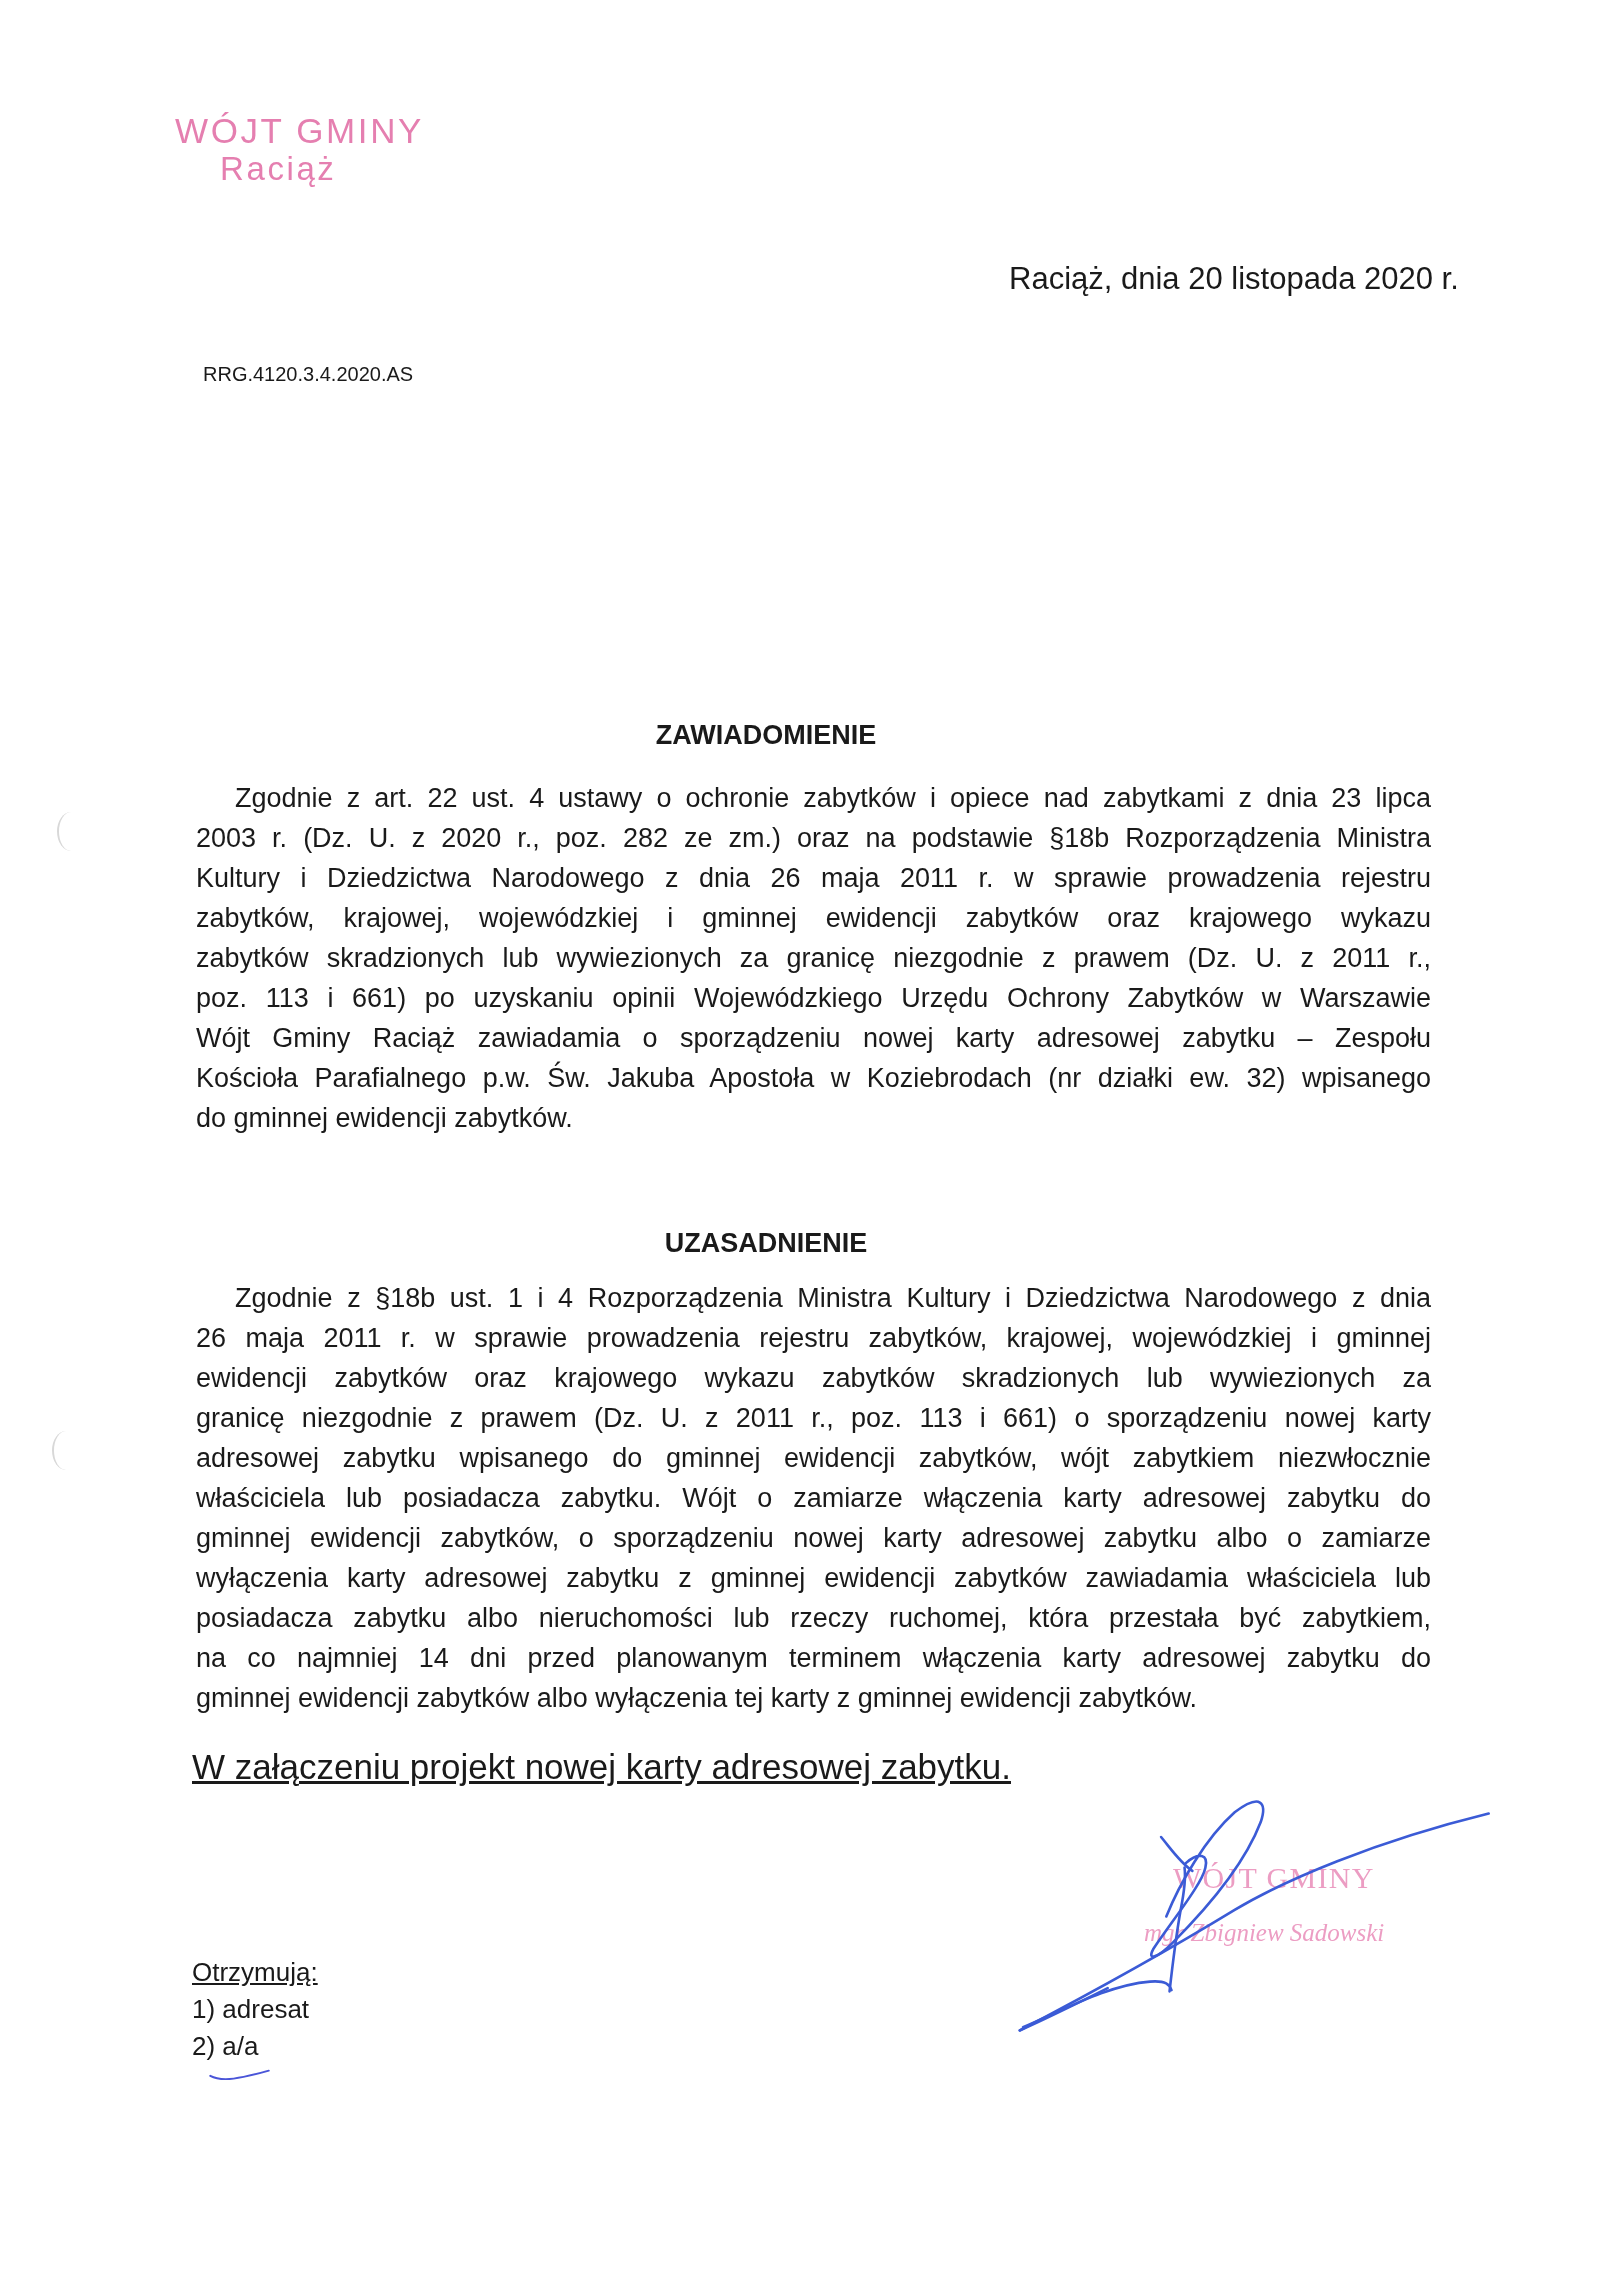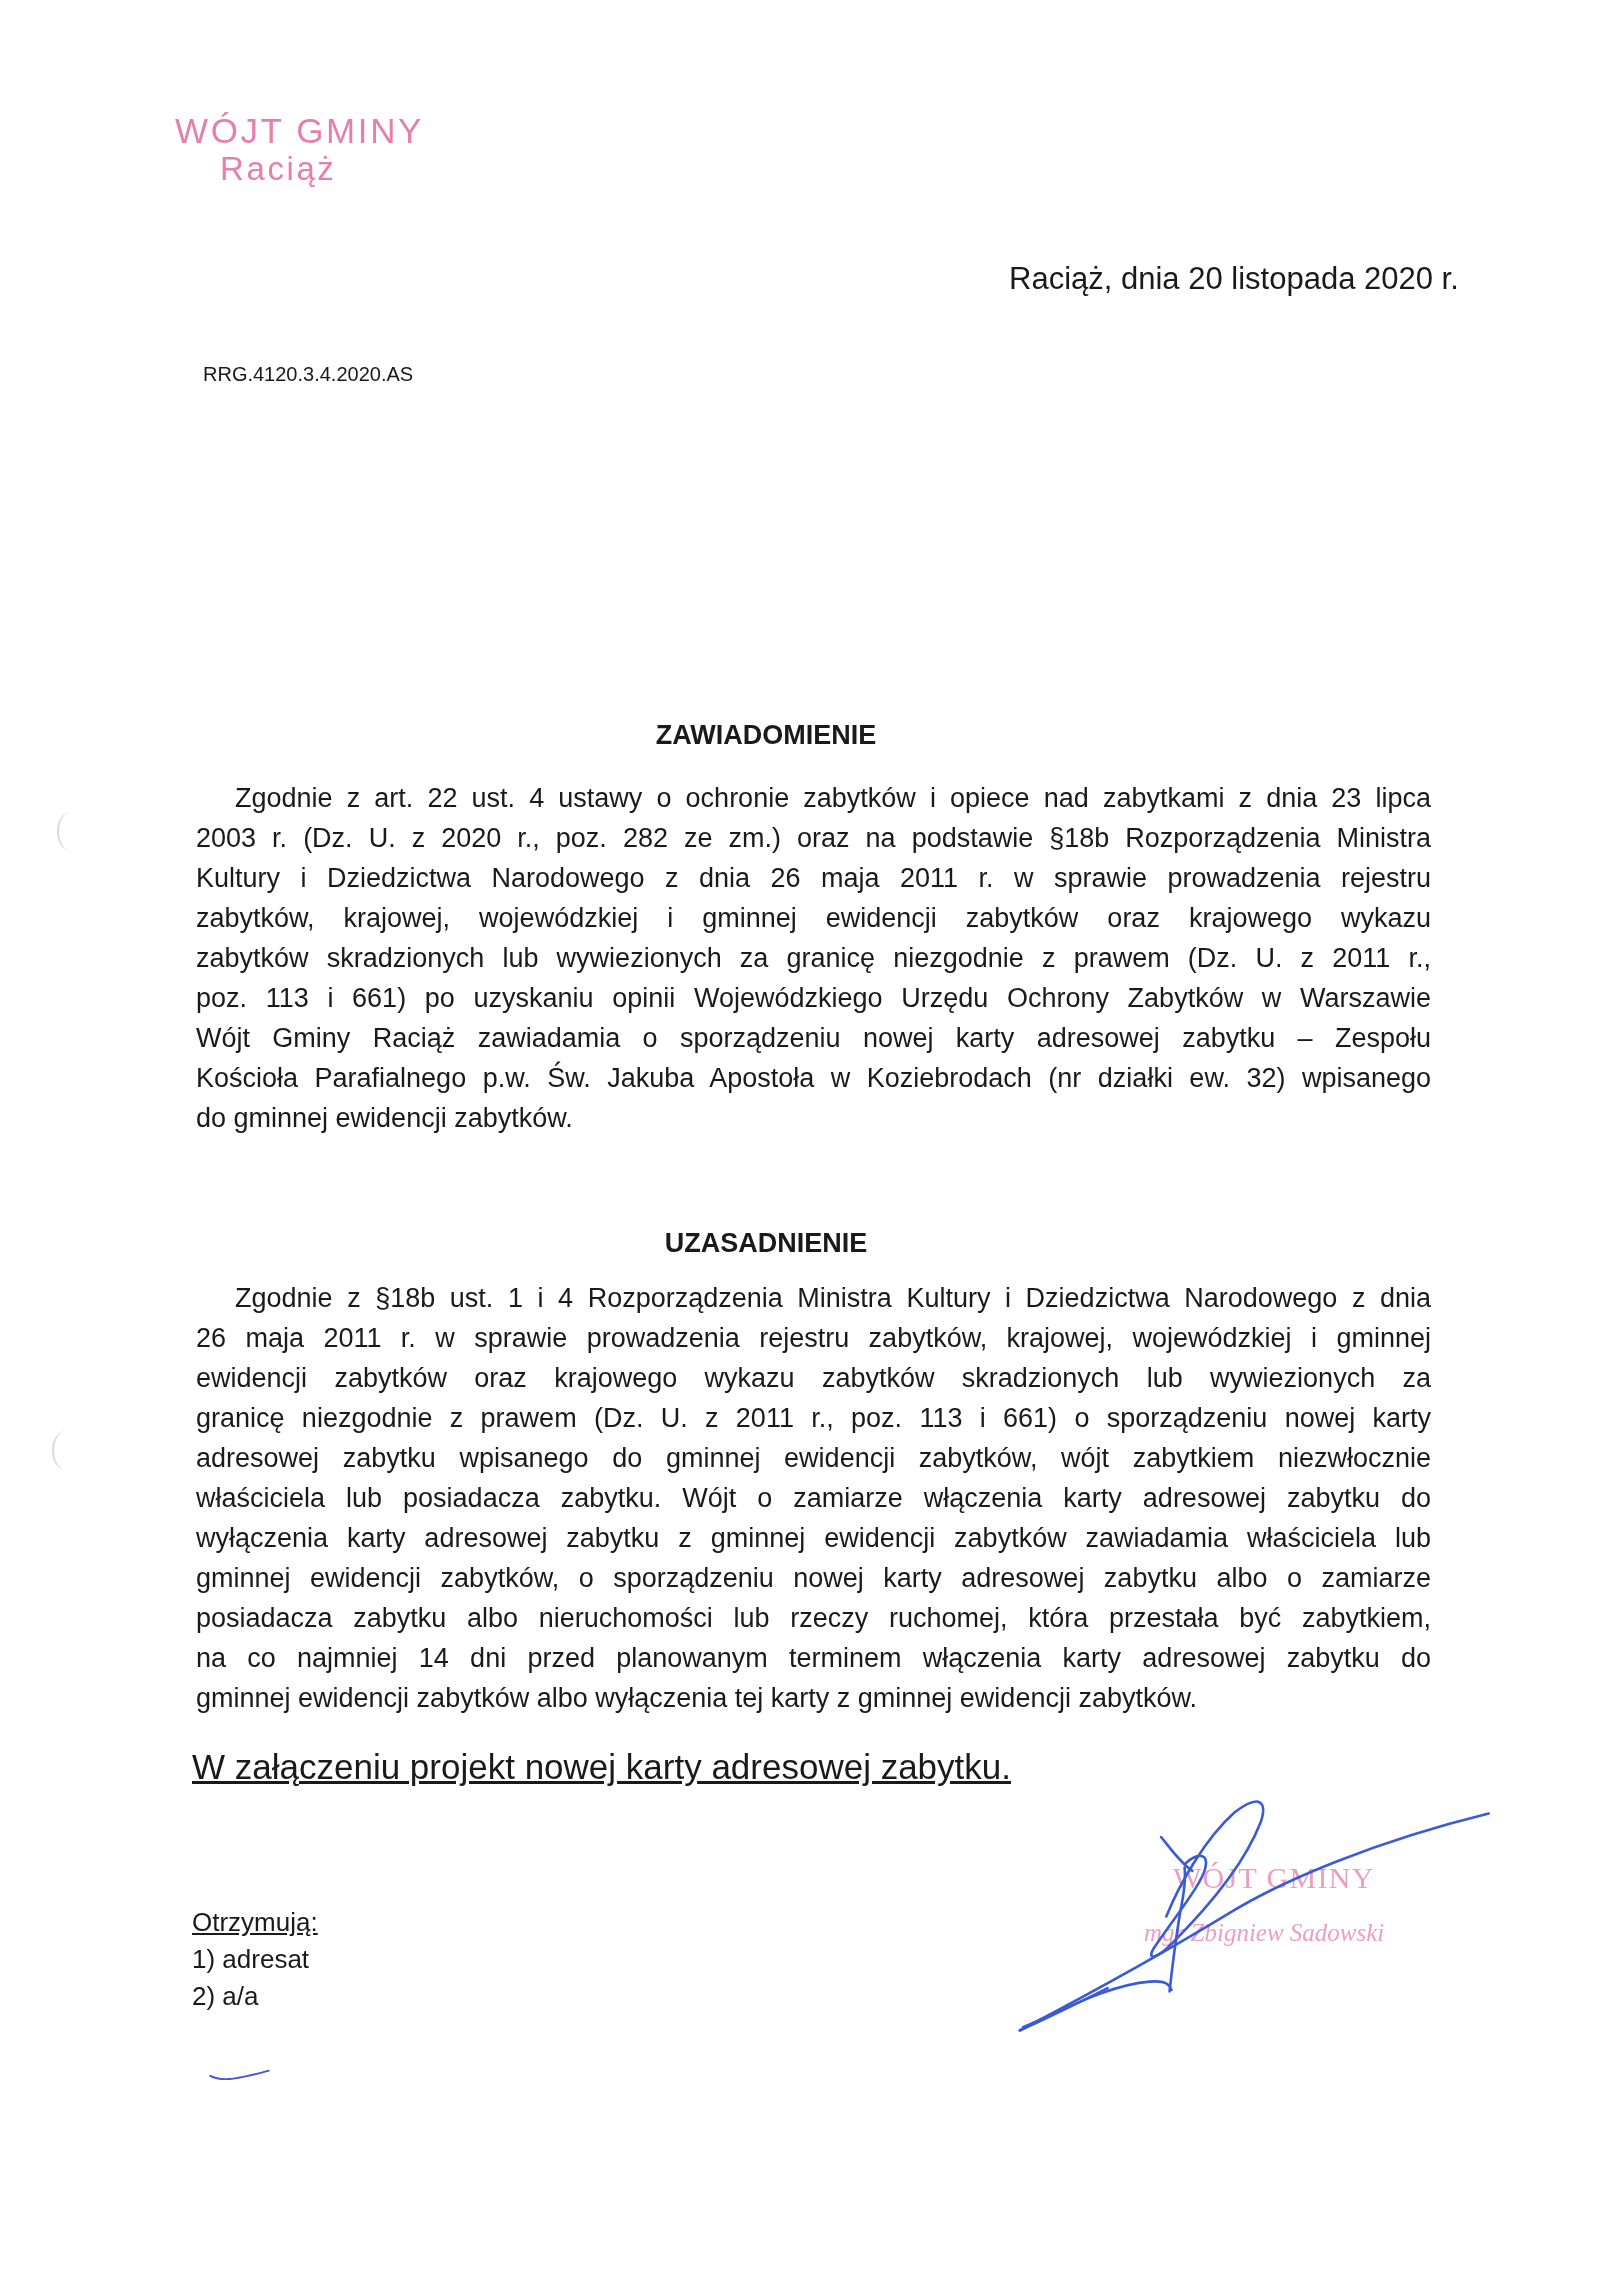--- a/index.html
+++ b/index.html
@@ -14,21 +14,21 @@
   .heading { left: 0; width: 1532px; text-align: center; font-weight: bold; font-size: 27px; }
   .h1 { top: 720px; }
   .h2 { top: 1219px; margin-top: 9px; }
   .para { left: 196px; width: 1235px; font-size: 27px; line-height: 40px; text-align: justify; text-align-last: left; }
   .para .line { display: block; text-align: justify; text-align-last: justify; white-space: nowrap; }
   .para .line.last { text-align-last: left; }
   .para .line.indent { padding-left: 39px; }
   .p1 { top: 778px; }
   .p2 { top: 1278px; }
   .attach { left: 192px; top: 1747px; font-size: 35px; text-decoration: underline; }
-  .recipients { left: 192px; top: 1904px; font-size: 26px; line-height: 37px; }
+  .recipients { left: 192px; top: 1954px; font-size: 26px; line-height: 37px; }
   .recipients .hdr { text-decoration: underline; }
   .sig-stamp { left: 1173px; top: 1861px; color: #ec9dc3; font-family: "Liberation Serif", serif; }
   .sig-stamp .s1 { font-size: 30px; letter-spacing: 1.3px; }
   .sig-stamp .s2 { font-size: 25px; font-style: italic; margin-left: -29px; margin-top: 23.5px; }
   .signature { left: 1010px; top: 1786px; width: 521px; height: 261px; }
   .margin-mark { width: 26px; height: 39px; border-left: 2px solid #d8d8d8; border-radius: 50%; }
   .aa-tick { left: 209px; top: 2068px; }
 </style>
 </head>
 <body>
@@ -59,22 +59,22 @@
 </div>
 
 <div class="abs heading h2">UZASADNIENIE</div>
 <div class="abs para p2">
   <span class="line indent">Zgodnie z §18b ust. 1 i 4 Rozporządzenia Ministra Kultury i Dziedzictwa Narodowego z dnia</span>
   <span class="line">26 maja 2011 r. w sprawie prowadzenia rejestru zabytków, krajowej, wojewódzkiej i gminnej</span>
   <span class="line">ewidencji zabytków oraz krajowego wykazu zabytków skradzionych lub wywiezionych za</span>
   <span class="line">granicę niezgodnie z prawem (Dz. U. z 2011 r., poz. 113 i 661) o sporządzeniu nowej karty</span>
   <span class="line">adresowej zabytku wpisanego do gminnej ewidencji zabytków, wójt zabytkiem niezwłocznie</span>
   <span class="line">właściciela lub posiadacza zabytku. Wójt o zamiarze włączenia karty adresowej zabytku do</span>
+  <span class="line">gminnej ewidencji zabytków, o sporządzeniu nowej karty adresowej zabytku albo o zamiarze</span>
   <span class="line">wyłączenia karty adresowej zabytku z gminnej ewidencji zabytków zawiadamia właściciela lub</span>
-  <span class="line">gminnej ewidencji zabytków, o sporządzeniu nowej karty adresowej zabytku albo o zamiarze</span>
   <span class="line">posiadacza zabytku albo nieruchomości lub rzeczy ruchomej, która przestała być zabytkiem,</span>
   <span class="line">na co najmniej 14 dni przed planowanym terminem włączenia karty adresowej zabytku do</span>
   <span class="line last">gminnej ewidencji zabytków albo wyłączenia tej karty z gminnej ewidencji zabytków.</span>
 </div>
 
 <div class="abs attach">W załączeniu projekt nowej karty adresowej zabytku.</div>
 
 <div class="abs sig-stamp">
   <div class="s1">WÓJT GMINY</div>
   <div class="s2">mgr Zbigniew Sadowski</div>

